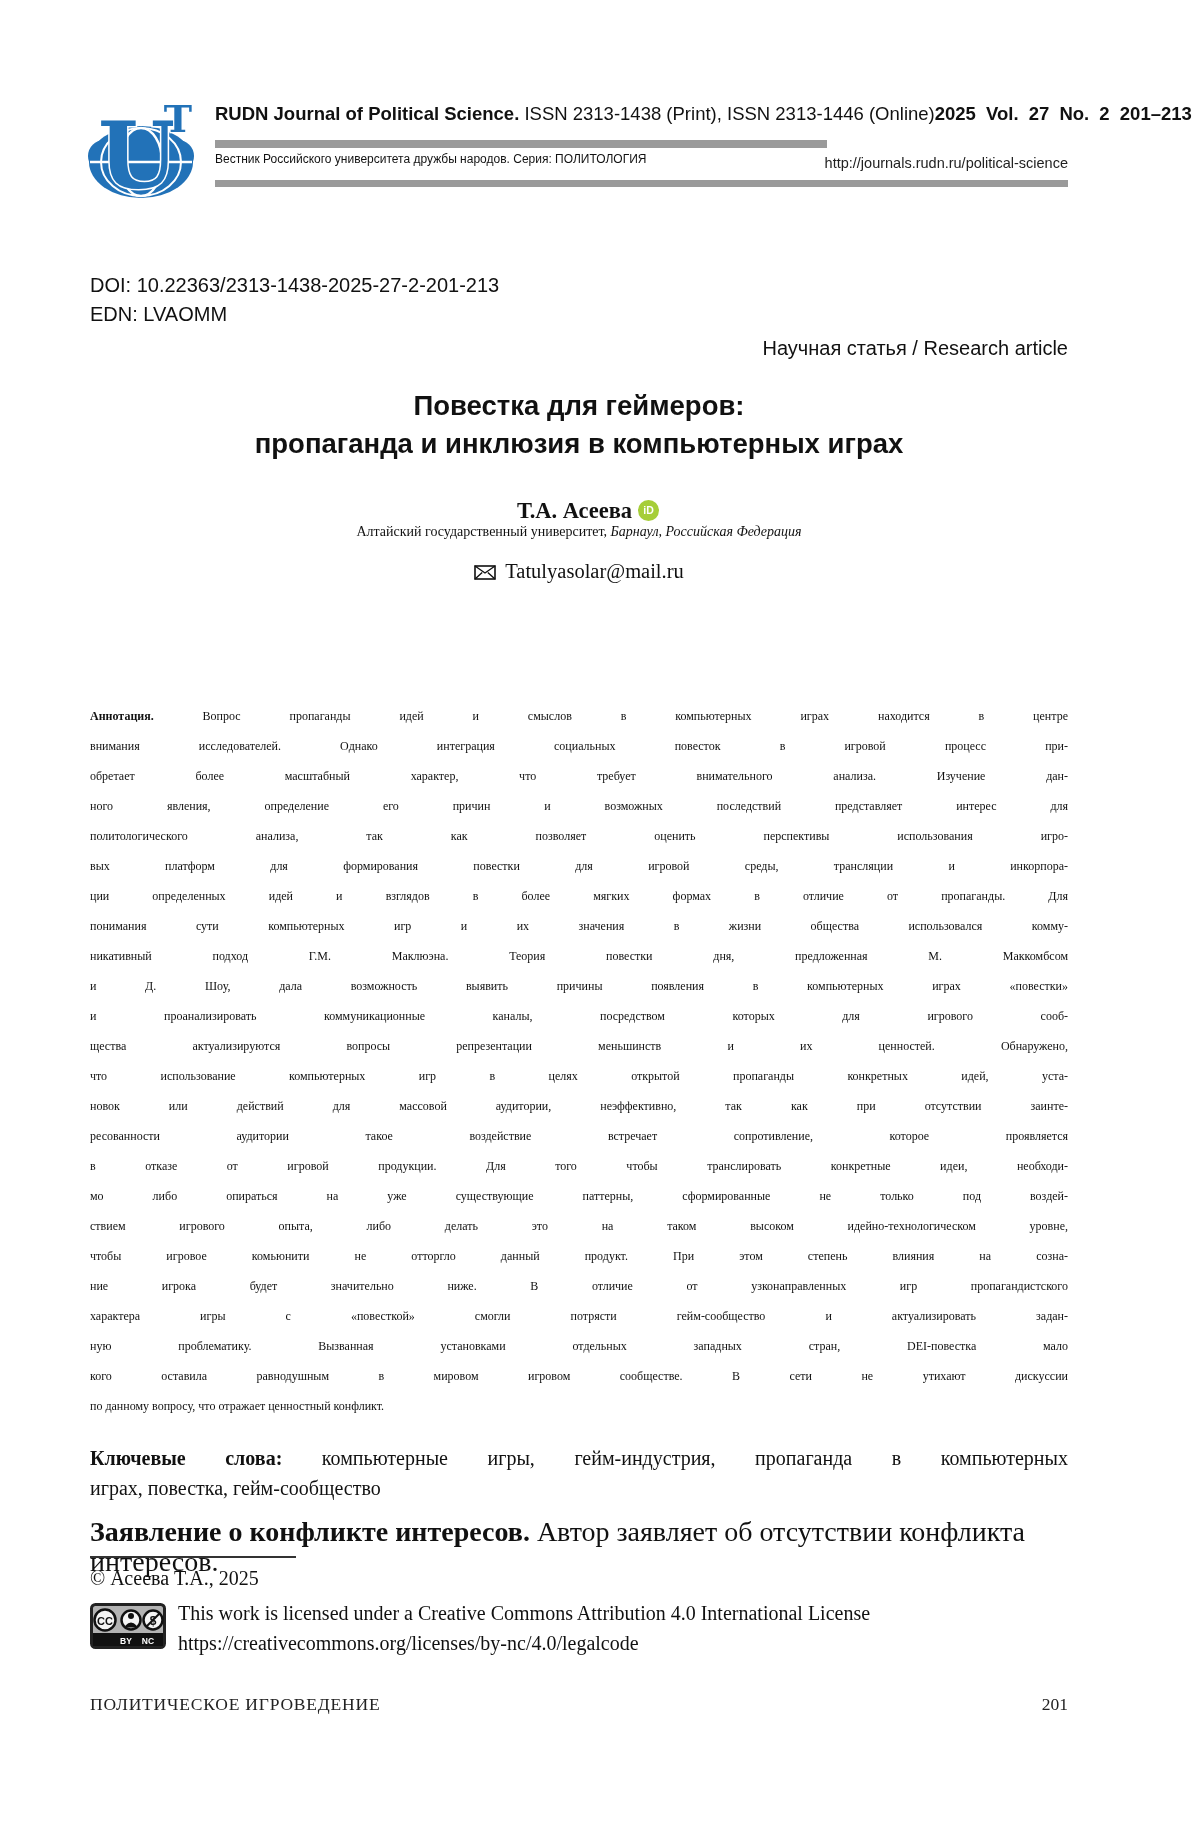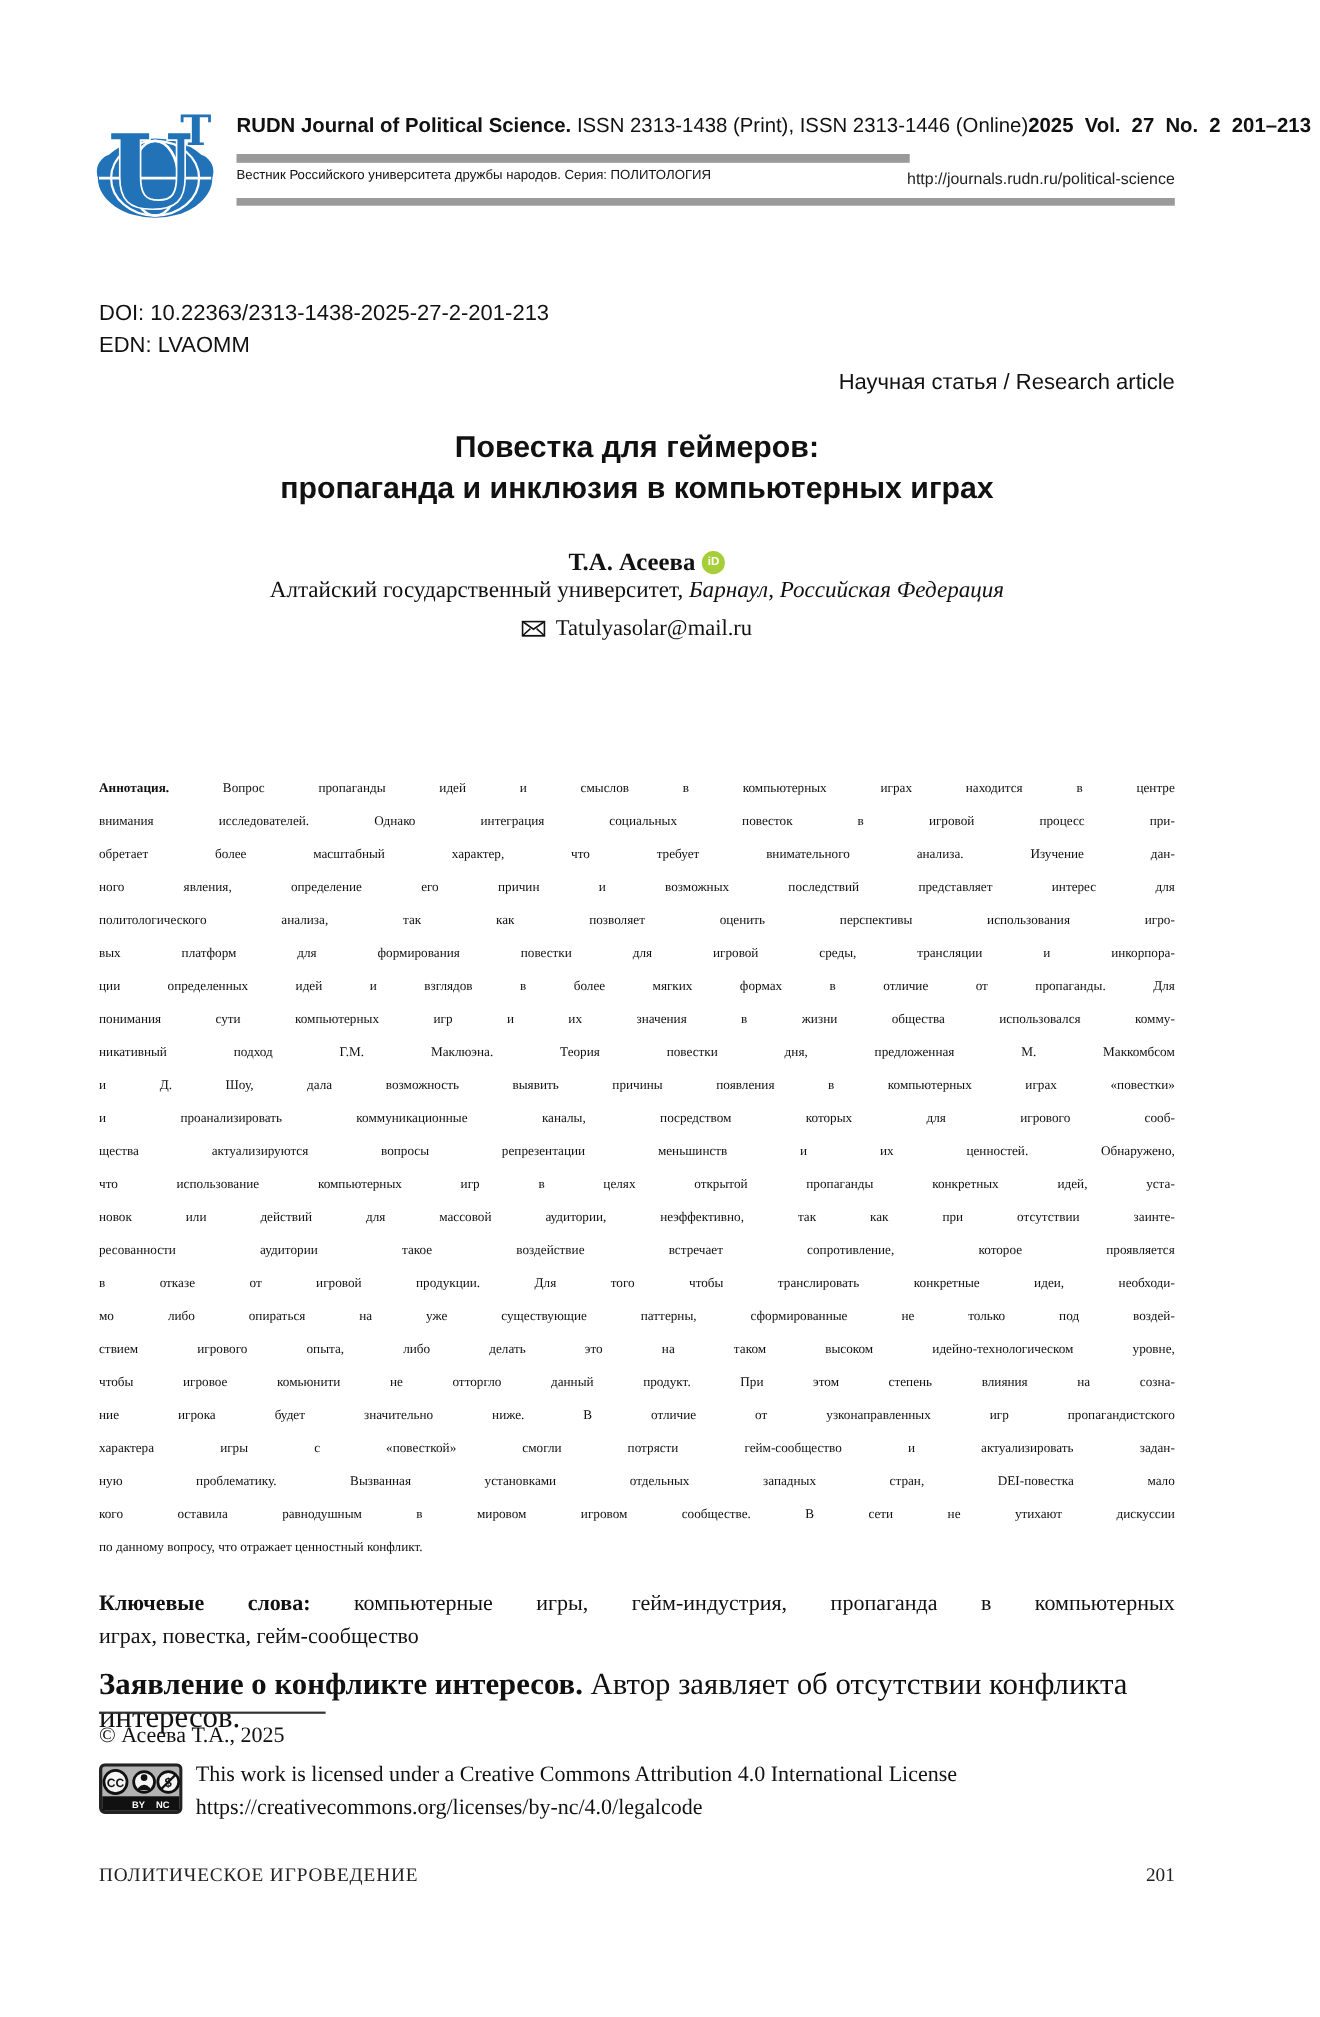--- a/index.html
+++ b/index.html
@@ -36,21 +36,21 @@
   
   #title { position:absolute; left:90px; top:387px; width:978px; text-align:center;
            font-family:"Liberation Sans",sans-serif; font-weight:bold; font-size:27.5px; line-height:38px; }
   #author { position:absolute; left:99px; top:470px; width:978px; text-align:center; font-size:22.5px; font-weight:bold;margin-top:28px; }
   .orcid {
     display:inline-block; width:21px; height:21px; border-radius:50%;
     background:#A6CE39; color:#fff; font-family:"Liberation Sans",sans-serif;
     font-size:10.5px; font-weight:bold; line-height:21px; text-align:center;
     vertical-align:4px; margin-left:6px;
   }
-  #affiliation { position:absolute; left:90px; top:524px; width:978px; text-align:center; font-size:21px; }
+  #affiliation { position:absolute; left:90px; top:524px; width:978px; text-align:center; font-size:14px; }
   #affiliation .it { font-style:italic; }
   #email-line { position:absolute; left:90px; top:560px; width:978px; text-align:center; font-size:20.5px; }
   #email-line svg { vertical-align:-2px; margin-right:9px; }
 
   
   #abstract { position:absolute; left:90px; top:701px; width:978px; font-size:12px; line-height:30px; }
   .jl { text-align:justify; text-align-last:justify; }
   .jl.last { text-align-last:left; }
   .lead { font-weight:bold; }
   #keywords { position:absolute; left:90px; top:1443px; width:978px; font-size:20px; line-height:30px; }

